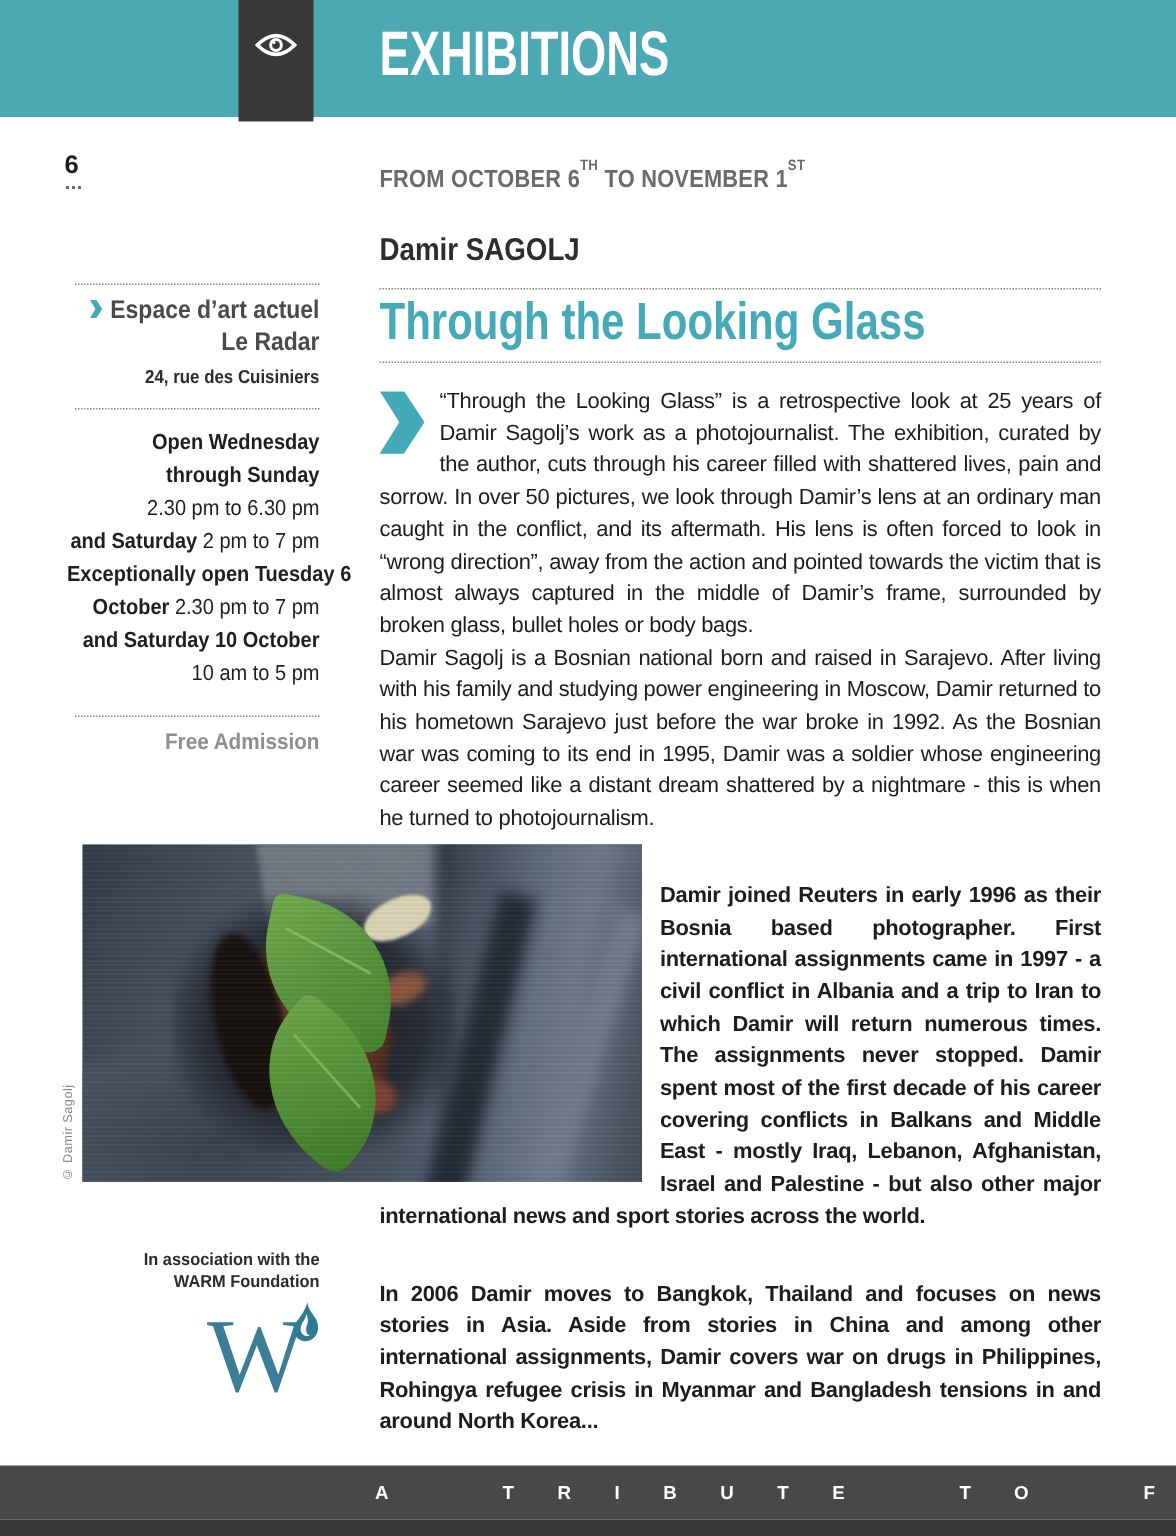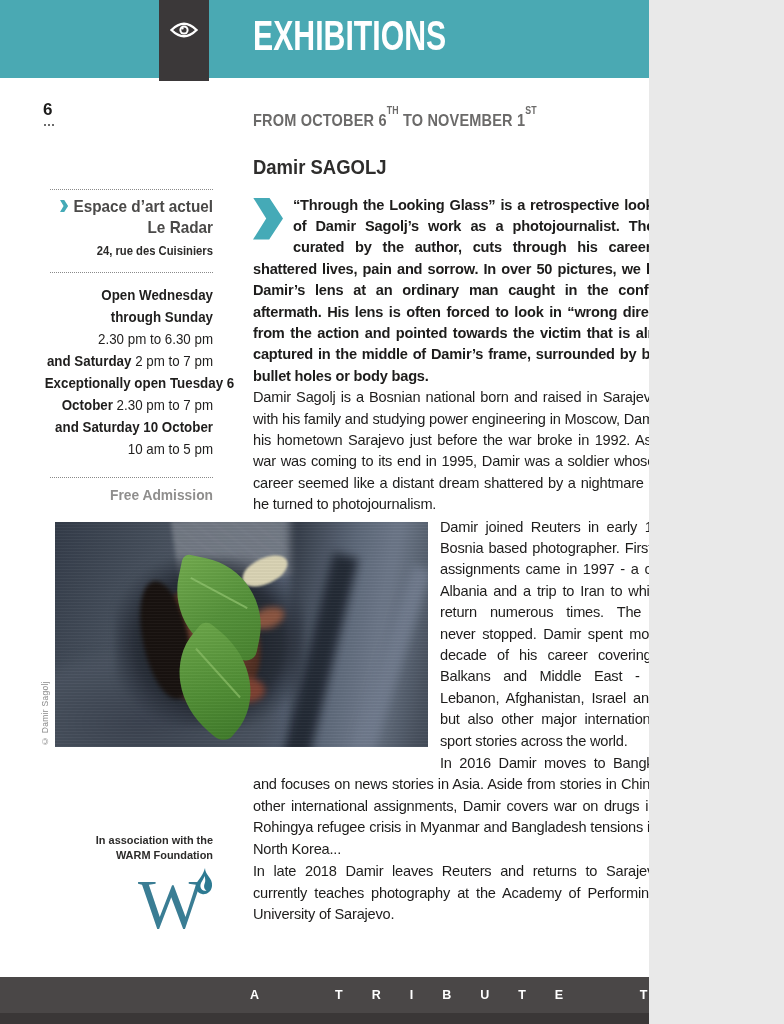--- a/index.html
+++ b/index.html
@@ -1,18 +1,18 @@
 <!DOCTYPE html>
 <html><head>
 <meta charset="utf-8">
 <style>
   * { margin:0; padding:0; box-sizing:border-box; }
   html,body { background:#e9e9e9; }
   .page {
-    position:relative; width:649px; height:1024px; background:#ffffff;
+    position:relative; width:784px; height:1024px; background:#ffffff;
     overflow:hidden; font-family:"Liberation Sans", sans-serif; color:#1d1c1b;
   }
   
   .top-band { position:absolute; left:0; top:0; width:784px; height:78px; background:#4aa9b3; }
   .eye-box { position:absolute; left:159px; top:0; width:50px; height:81px; background:#3b3839; }
   .eye-box svg { position:absolute; left:11px; top:21px; }
   .section-title {
     position:absolute; left:253px; top:12px; color:#ffffff; font-weight:bold;
     font-size:42px; letter-spacing:0px; transform:scaleX(0.72); transform-origin:0 0;
     white-space:nowrap;
@@ -48,31 +48,31 @@
                transform:scaleX(0.88); transform-origin:0 0; letter-spacing:0.2px; }
   .date-line sup { font-size:10px; position:relative; top:-5px; }
   .artist { margin-top:25px; font-size:21px; font-weight:bold; color:#2e2d2c;
             transform:scaleX(0.88); transform-origin:0 0; white-space:nowrap; }
   .title-block { margin-top:13px; border-top:1px dotted #8a8a8a; border-bottom:1px dotted #8a8a8a;
                  padding:4px 0 8px 0; }
   .main-title { font-size:35px; font-weight:bold; color:#45aab7; line-height:36px;
                 transform:scaleX(0.8); transform-origin:0 50%; white-space:nowrap; }
   .body-par { font-size:14.6px; line-height:21.4px; text-align:justify; color:#1d1c1b;
               letter-spacing:-0.2px; }
-  .lead { margin-top:16px; font-weight:bold; }
+  .lead { margin-top:16px; font-weight:normal; }
   .lead-chevron { float:left; width:30px; height:42px; background:#45aab7; margin:3px 10px 0 0;
     clip-path:polygon(0 0, 54% 0, 100% 50%, 54% 100%, 0 100%, 44% 50%); }
   .p2 { }
   .photo { float:left; width:373px; height:225px; margin:6px 12px 10px -198px; position:relative;
            background:#4d5665; overflow:visible; }
   .photo-inner { position:absolute; inset:0; overflow:hidden; }
   .ph { position:absolute; }
   .photo-credit { position:absolute; left:-15px; bottom:0; writing-mode:vertical-rl;
                   transform:rotate(180deg); font-size:8.5px; color:#8a8a8a; letter-spacing:0.3px; }
-  .p3,.p4,.p5,.p6 { margin-top:1px; }
+  .p3,.p4,.p5,.p6 { margin-top:30px;font-weight:bold; }
   
   .footer { position:absolute; left:0; top:977px; width:784px; height:36px; background:#4a4747; }
   .footer-strip { position:absolute; left:0; top:1013px; width:784px; height:11px; background:#3a3737; }
   .footer-tagline { position:absolute; left:250px; top:0; height:36px; line-height:36px;
     color:#ffffff; font-size:12.5px; font-weight:bold; letter-spacing:29px; word-spacing:15px;
     white-space:nowrap; }
 </style>
 </head>
 <body>
 
@@ -125,20 +125,23 @@
       <svg width="20" height="30" viewBox="0 0 20 30">
         <path d="M11 0 C11 7 19 10 18 18 C17.5 24 12 27 8 26 C3.5 25 1 21 2 16.5 C3 12.5 8 10 11 0 Z" fill="#2d7a92"></path>
         <path d="M10.5 8 C9 13 6 14.5 6.5 19 C7 22 10 23.5 12.5 22.5 C10 21.5 9.5 18 10.8 15 C11.8 12.5 11 10 10.5 8 Z" fill="#ffffff"></path>
       </svg>
     </span>
   </div>
 
   <div class="article">
     <div class="date-line"><span>FROM OCTOBER 6</span><sup>TH</sup><span> TO NOVEMBER 1</span><sup>ST</sup></div>
     <div class="artist">Damir SAGOLJ</div>
+    <div class="title-block">
+      <div class="main-title">Through the Looking Glass</div>
+    </div>
     <p class="body-par lead"><span class="lead-chevron"></span><span>“Through the Looking Glass” is a retrospective look at 25 years of Damir Sagolj’s work as a photojournalist. The exhibition, curated by the author, cuts through his career filled with shattered lives, pain and sorrow. In over 50 pictures, we look through Damir’s lens at an ordinary man caught in the conflict, and its aftermath. His lens is often forced to look in “wrong direction”, away from the action and pointed towards the victim that is almost always captured in the middle of Damir’s frame, surrounded by broken glass, bullet holes or body bags.</span></p>
     <p class="body-par p2">Damir Sagolj is a Bosnian national born and raised in Sarajevo. After living with his family and studying power engineering in Moscow, Damir returned to his hometown Sarajevo just before the war broke in 1992. As the Bosnian war was coming to its end in 1995, Damir was a soldier whose engineering career seemed like a distant dream shattered by a nightmare - this is when he turned to photojournalism.</p>
 
     <div class="photo">
       <div class="photo-inner">
         <div class="ph" style="left:0;top:0;width:100%;height:100%;background:linear-gradient(115deg,#343c49 0%,#49525f 28%,#576274 52%,#525d6e 70%,#3c4453 100%);"></div>
         <div class="ph" style="left:120px;top:-10px;width:130px;height:70px;background:repeating-linear-gradient(45deg,#848a92 0 3px,#6d7480 3px 6px);filter:blur(2px);transform:rotate(-8deg);opacity:0.85;"></div>
         <div class="ph" style="left:235px;top:-20px;width:160px;height:270px;background:linear-gradient(100deg,#2e3540 0%,#5d6879 35%,#6d7889 55%,#49525f 80%,#394150 100%);filter:blur(4px);"></div>
         <div class="ph" style="left:250px;top:30px;width:26px;height:230px;background:#232a35;filter:blur(5px);transform:rotate(14deg);"></div>
         <div class="ph" style="left:320px;top:40px;width:20px;height:240px;background:#6f7a8c;filter:blur(5px);transform:rotate(18deg);"></div>
@@ -152,21 +155,21 @@
         <div class="ph" style="left:118px;top:40px;width:92px;height:92px;border-radius:8% 75% 12% 75%;background:linear-gradient(135deg,#72ab4e 0%,#55913a 55%,#47822f 100%);transform:rotate(12deg);"></div>
         <div class="ph" style="left:112px;top:118px;width:96px;height:84px;border-radius:10% 78% 14% 78%;background:linear-gradient(120deg,#6ba649 0%,#4f8c34 60%,#3f7a2a 100%);transform:rotate(40deg);"></div>
         <div class="ph" style="left:132px;top:70px;width:64px;height:2px;background:#8cc06a;transform:rotate(28deg);opacity:0.8;"></div>
         <div class="ph" style="left:130px;top:150px;width:66px;height:2px;background:#86ba62;transform:rotate(48deg);opacity:0.8;"></div>
         <div class="ph" style="left:0;top:0;width:100%;height:100%;background:repeating-linear-gradient(0deg,rgba(255,255,255,0.03) 0 1px,rgba(0,0,0,0.03) 1px 3px);"></div>
       </div>
       <span class="photo-credit">© Damir Sagolj</span>
     </div>
 
     <p class="body-par p3">Damir joined Reuters in early 1996 as their Bosnia based photographer. First international assignments came in 1997 - a civil conflict in Albania and a trip to Iran to which Damir will return numerous times. The assignments never stopped. Damir spent most of the first decade of his career covering conflicts in Balkans and Middle East - mostly Iraq, Lebanon, Afghanistan, Israel and Palestine - but also other major international news and sport stories across the world.</p>
-    <p class="body-par p4">In 2016 Damir moves to Bangkok, Thailand and focuses on news stories in Asia. Aside from stories in China and among other international assignments, Damir covers war on drugs in Philippines, Rohingya refugee crisis in Myanmar and Bangladesh tensions in and around North Korea...</p>
+    <p class="body-par p4">In 2006 Damir moves to Bangkok, Thailand and focuses on news stories in Asia. Aside from stories in China and among other international assignments, Damir covers war on drugs in Philippines, Rohingya refugee crisis in Myanmar and Bangladesh tensions in and around North Korea...</p>
     <p class="body-par p5">In late 2018 Damir leaves Reuters and returns to Sarajevo where he currently teaches photography at the Academy of Performing Arts of the University of Sarajevo.</p>
 
   </div>
 
   <div class="footer">
     <div class="footer-tagline">A TRIBUTE TO FREE</div>
   </div>
   <div class="footer-strip"></div>
 
 </div>

